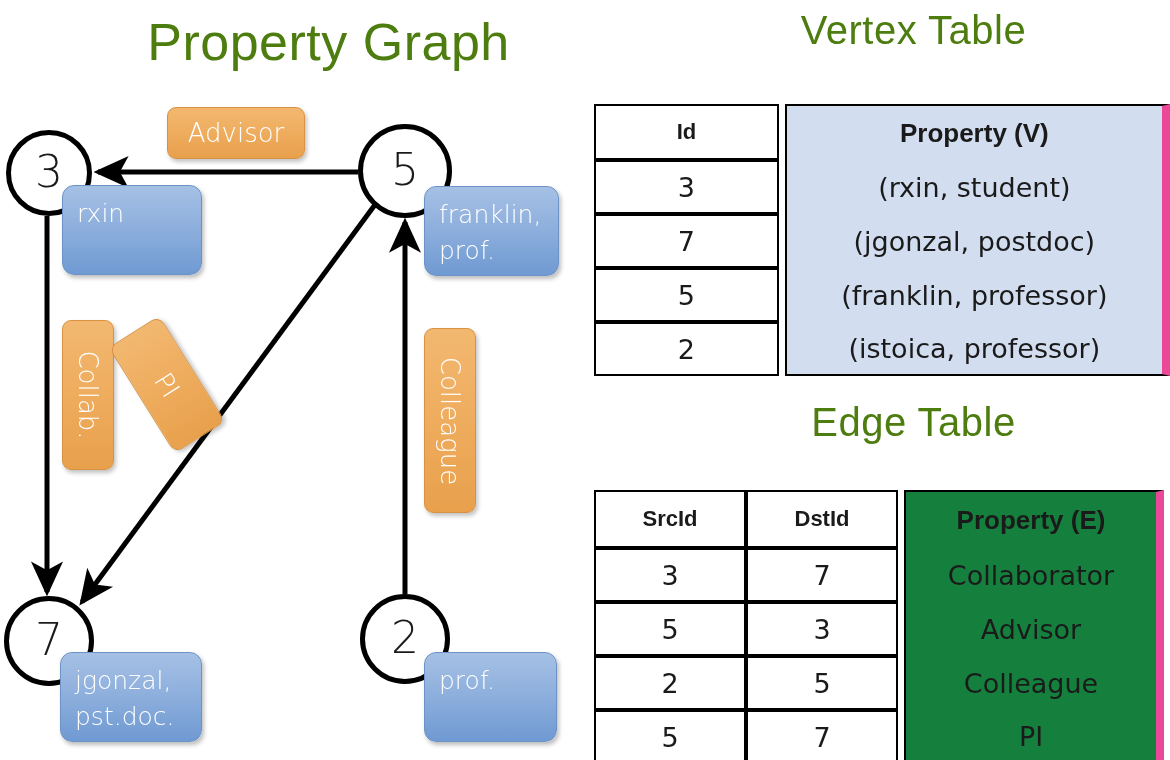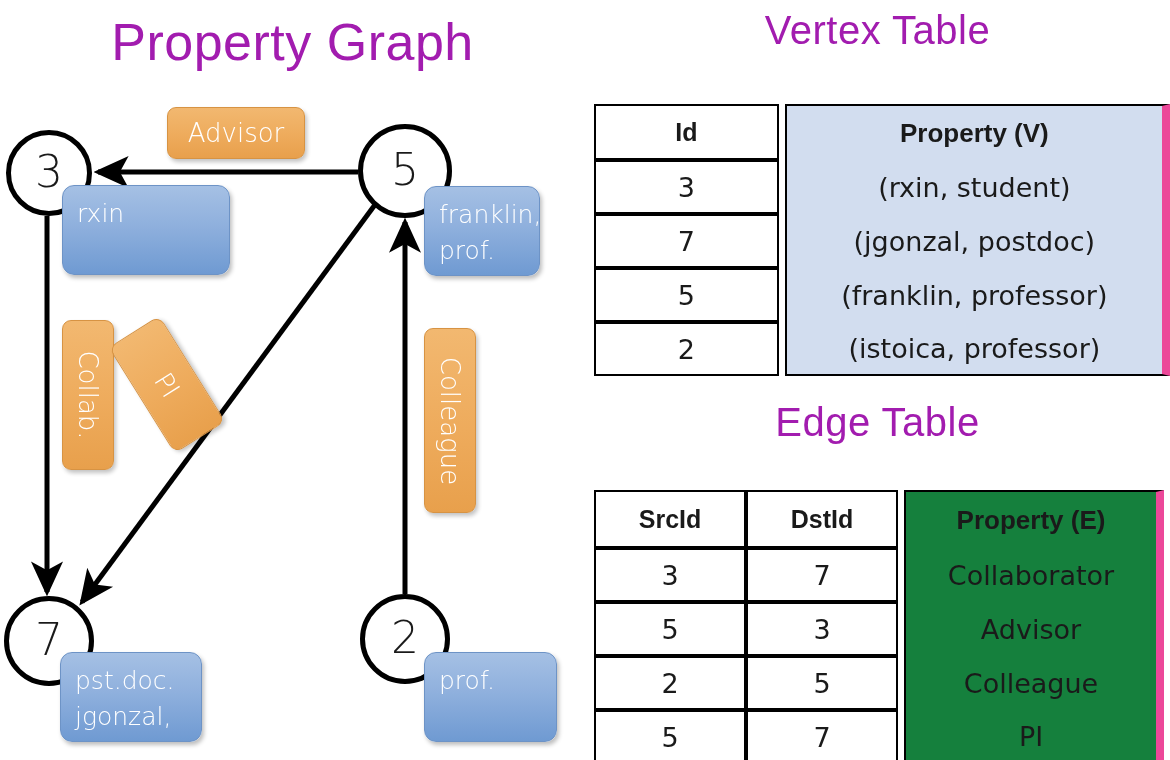--- a/index.html
+++ b/index.html
@@ -13,23 +13,24 @@
     position: relative;
     overflow: hidden;
     font-family: "Liberation Sans", sans-serif;
     color: #000000;
   }
 
   
   .title {
     position: absolute;
     font-weight: 400;
-    color: #a21caf;
+    color: #4d7c0f;
     letter-spacing: 0.5px;
     white-space: nowrap;
+    margin-left: 36px;
   }
   #title-property-graph {
     left: 0px;  top: 12px;  width: 585px;
     text-align: center;
     font-size: 52px;
   }
   #title-vertex-table {
     left: 585px; top: 8px; width: 585px;
     text-align: center;
     font-size: 40px;
@@ -86,22 +87,22 @@
     box-shadow: 2px 3px 4px rgba(0,0,0,0.26);
     color: #ffffff;
     font-size: 25px;
     line-height: 1.42;
     padding: 10px 0 10px 14px;
     box-sizing: border-box;
     z-index: 6;
     font-family: "DejaVu Sans", sans-serif;
     font-weight: 300;
   }
-  #vprop-3 { left: 62px;  top: 185px; width: 168px; height: 90px; }
-  #vprop-5 { left: 424px; top: 186px; width: 116px; height: 90px; }
+  #vprop-3 { left: 62px;  top: 185px; width: 140px; height: 90px; }
+  #vprop-5 { left: 424px; top: 186px; width: 135px; height: 90px; }
   #vprop-7 { left: 60px;  top: 652px; width: 142px; height: 90px; }
   #vprop-2 { left: 424px; top: 652px; width: 133px; height: 90px; }
   .prop-box-blue .line { display: block; }
 
   
   .edge-label {
     position: absolute;
     border-radius: 9px;
     background: linear-gradient(to bottom, #f2b870 0%, #eeab5c 55%, #e8a04c 100%);
     border: 1px solid #d79343;
@@ -152,21 +153,21 @@
 
   
   .cell-key {
     border: 2px solid #000000;
     background: #ffffff;
     font-size: 27px;
     color: #1a1a1a;
   }
   .cell-key.hdr {
     font-weight: 700;
-    font-size: 25px;
+    font-size: 22px;
     font-family: "Liberation Sans", sans-serif;
   }
   
   .gutter { width: 6px; border: none; background: #ffffff; }
 
   
   .cell-prop {
     font-size: 27px;
     color: #1a1a1a;
     border-left: 2px solid #000000;
@@ -229,22 +230,22 @@
   </div>
 
   <div class="prop-box-blue" id="vprop-3">
     <span class="line">rxin</span>
   </div>
   <div class="prop-box-blue" id="vprop-5">
     <span class="line">franklin,</span>
     <span class="line">prof.</span>
   </div>
   <div class="prop-box-blue" id="vprop-7">
+    <span class="line">jgonzal,</span>
     <span class="line">pst.doc.</span>
-    <span class="line">jgonzal,</span>
   </div>
   <div class="prop-box-blue" id="vprop-2">
     <span class="line">prof.</span>
   </div>
 
   <div class="edge-label" id="elabel-advisor">
     <span class="rot">Advisor</span>
   </div>
   <div class="edge-label" id="elabel-collab">
     <span class="rot">Collab.</span>

